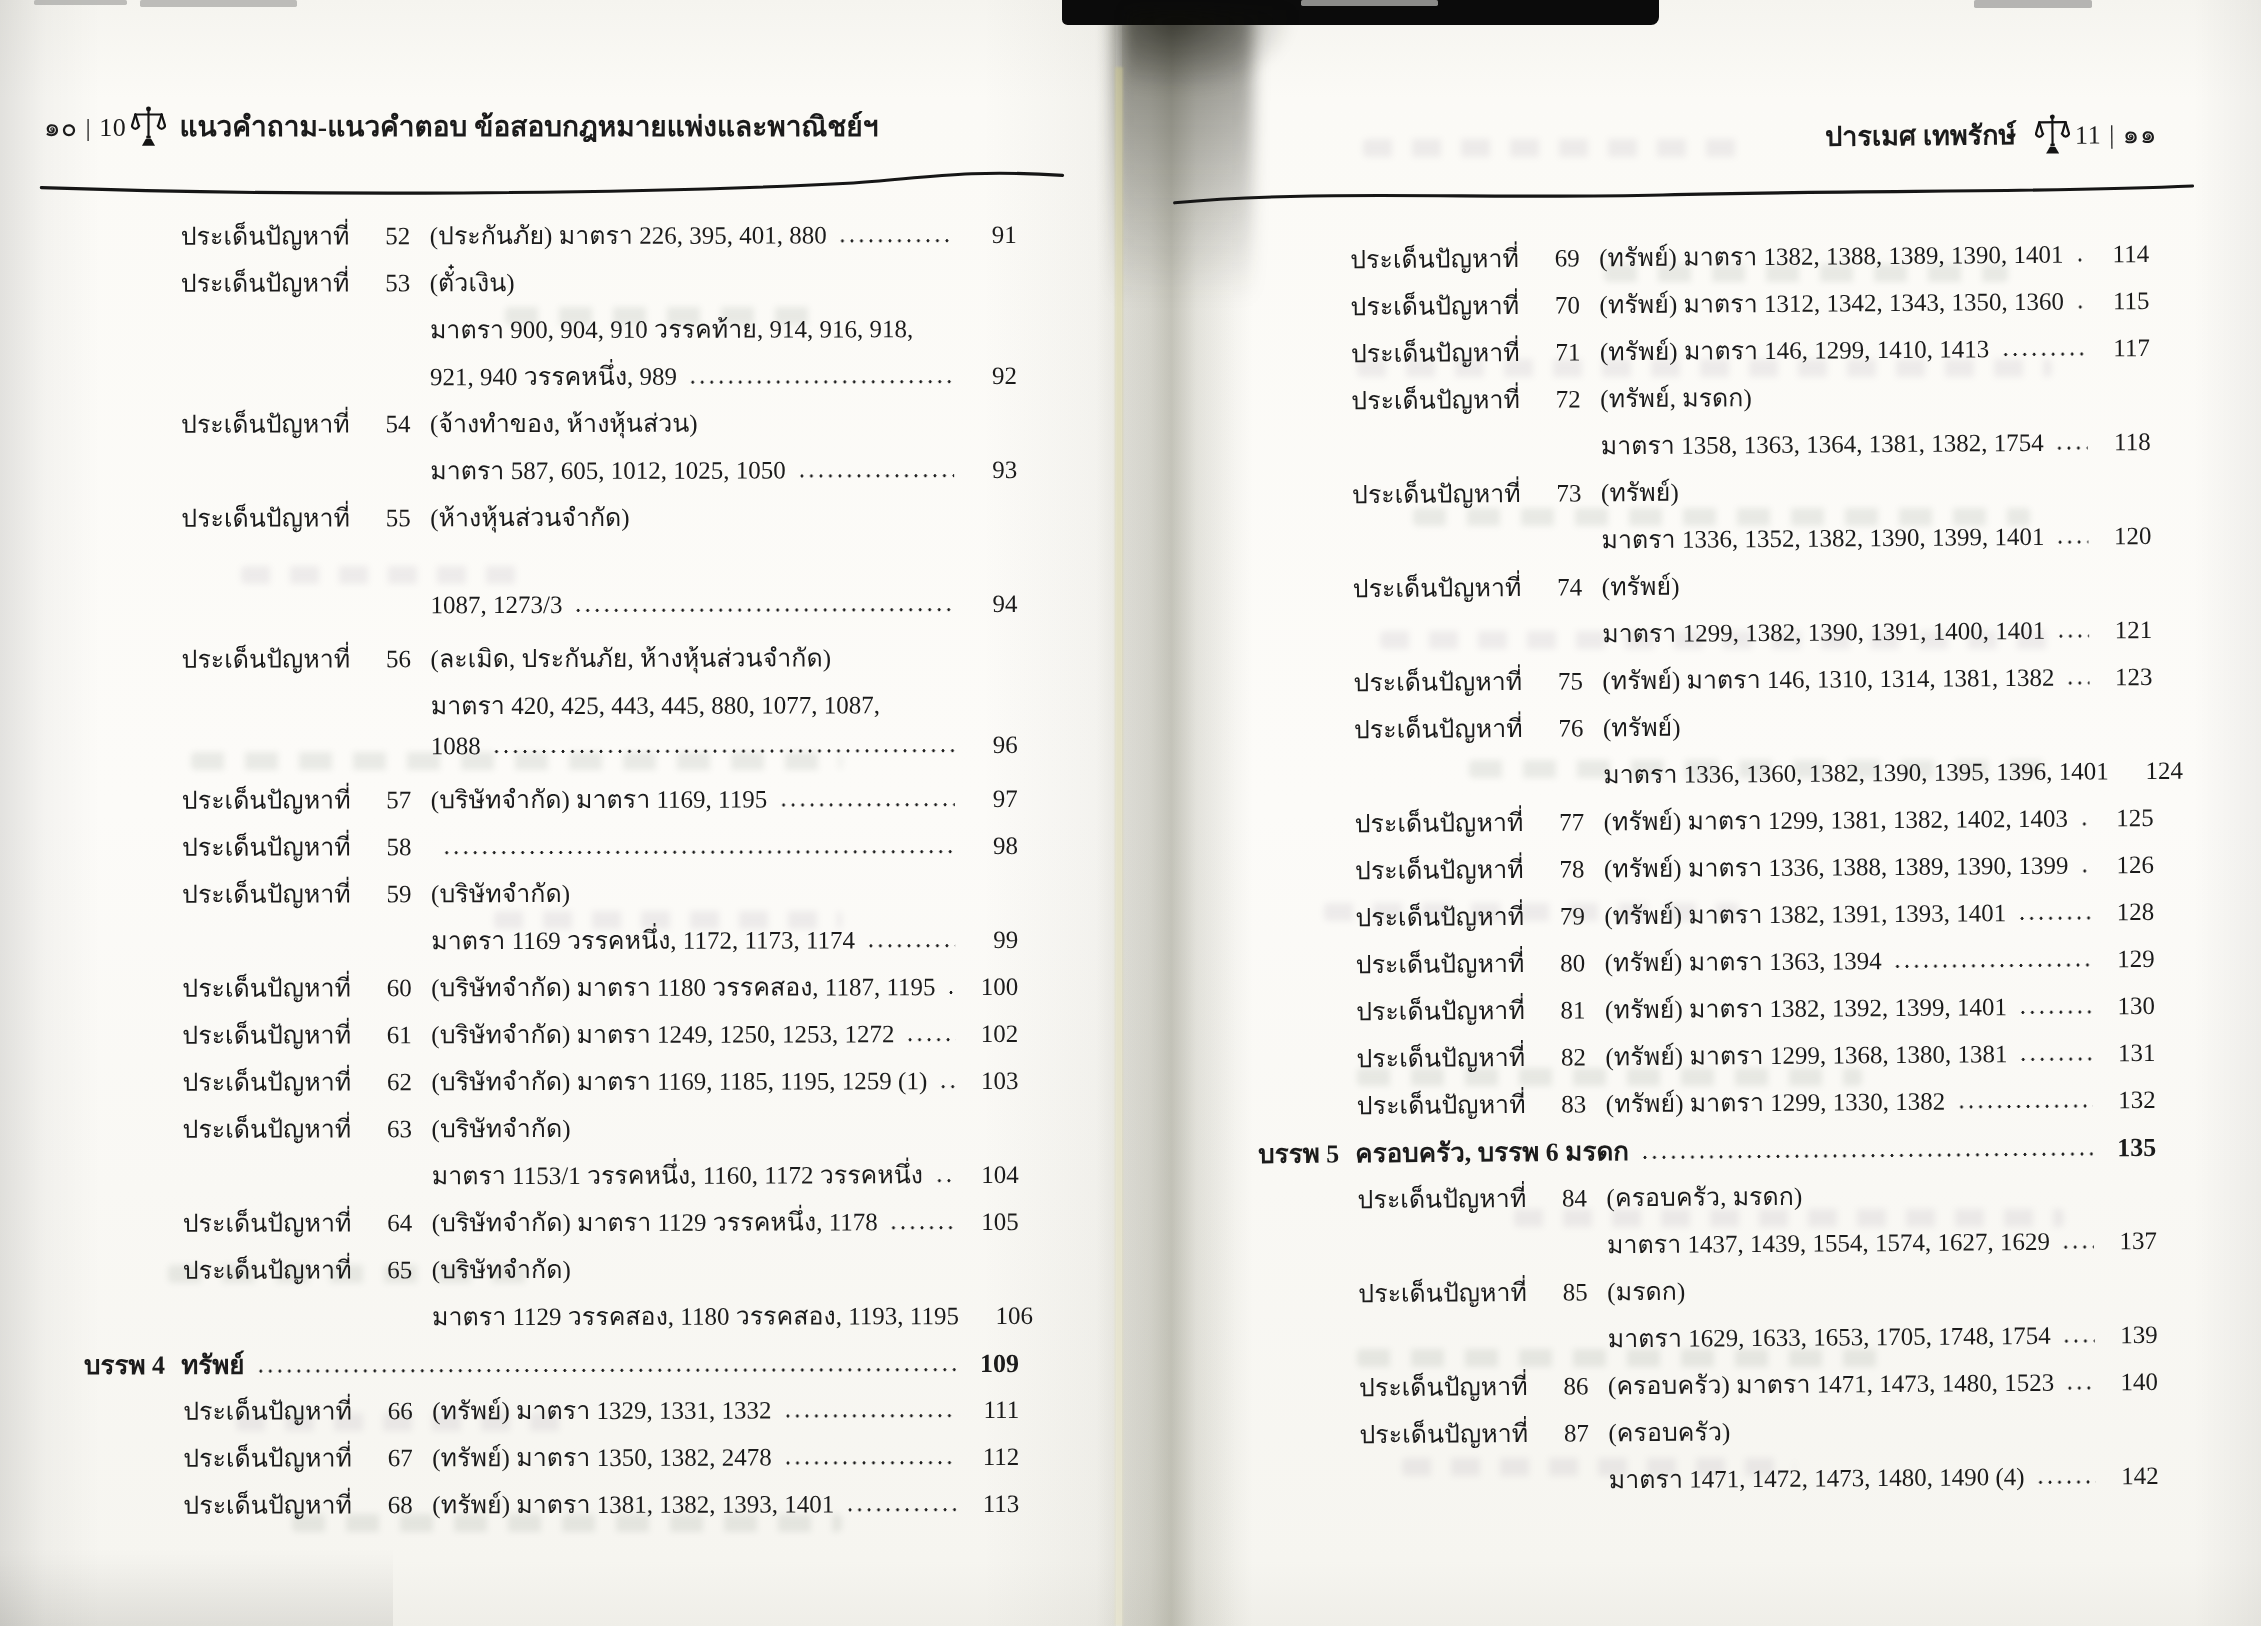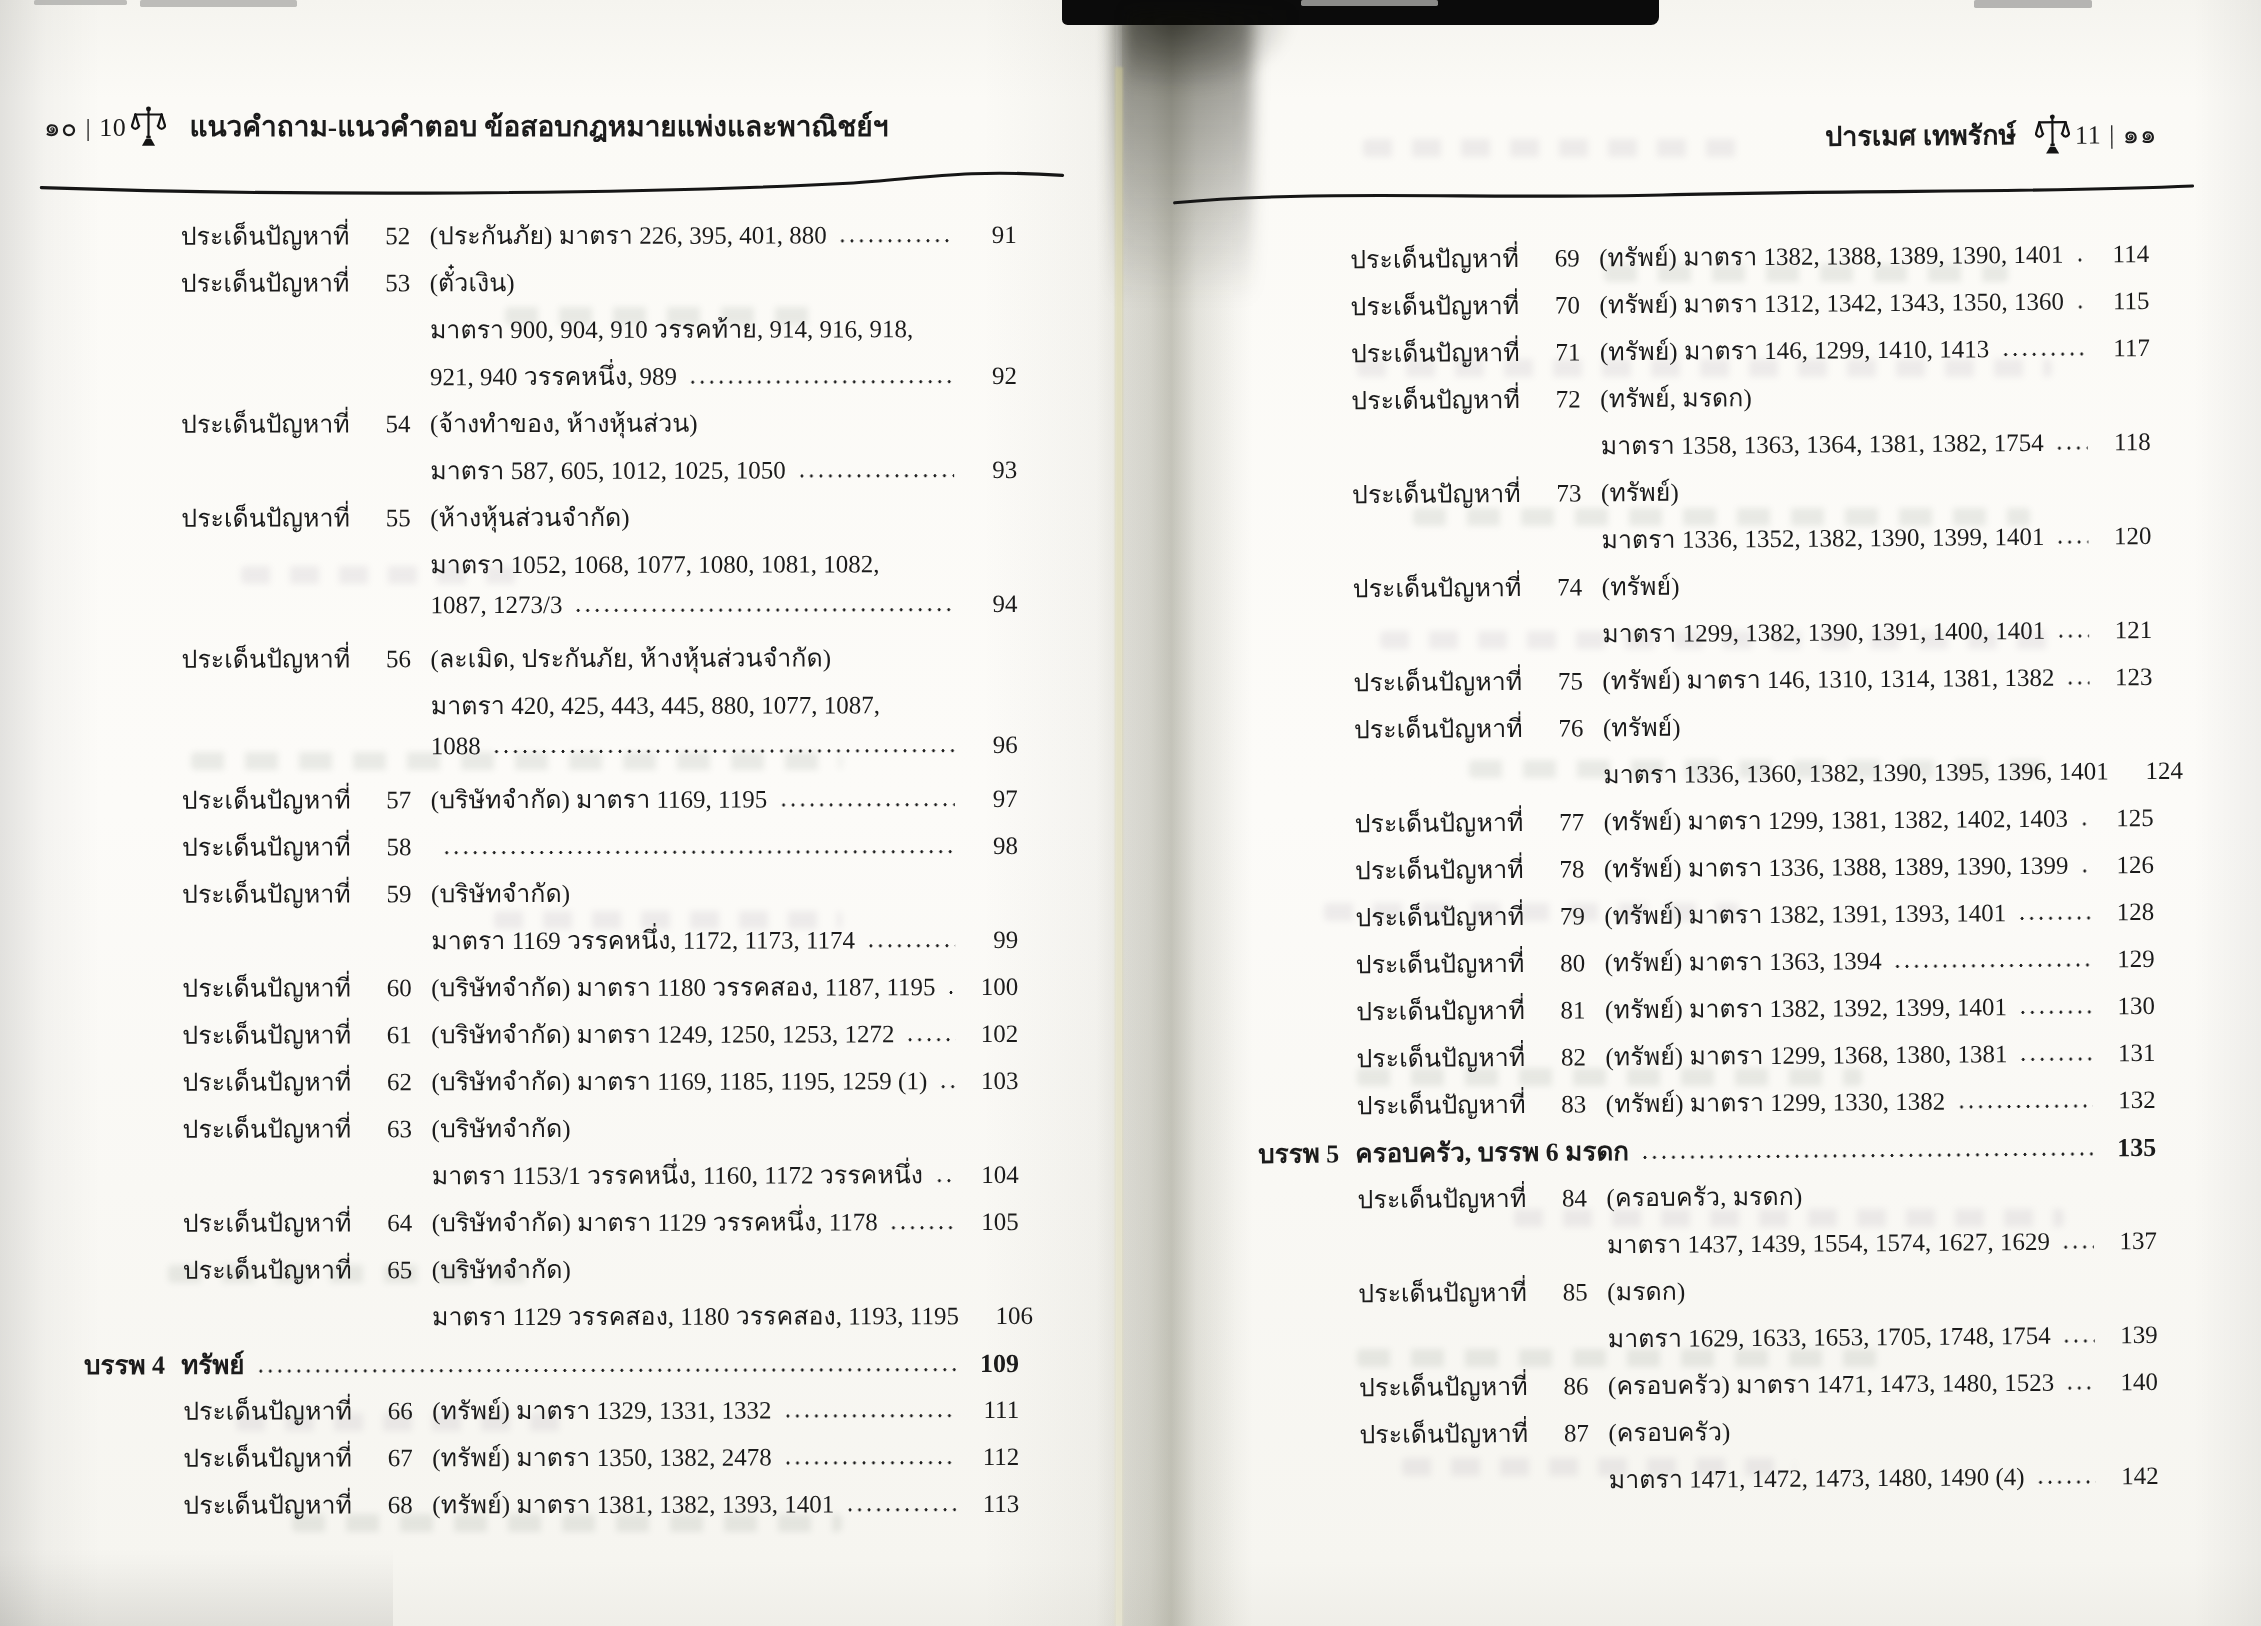--- a/index.html
+++ b/index.html
@@ -31,21 +31,21 @@
   .a4{left:1974px;top:0;width:118px;height:8.4px;background:#9f9f9d;}
   .corner-shadow{position:absolute;left:0;top:1548px;width:393px;height:79px;
     background:linear-gradient(180deg,rgba(0,0,0,0),rgba(0,0,0,.07));}
 
   
   .hdr{position:absolute;display:flex;align-items:center;white-space:nowrap;}
   .hdr-left{left:44px;top:104px;width:1009px;text-align:center;}
   .hdr-right{left:1223px;top:116px;width:934px;justify-content:flex-end;transform:rotate(-.5deg);}
   .folio{font-size:26px;letter-spacing:0.6px;}
   .folio .bar{padding:0 7.9px;color:#222;}
-  .hdr-title{font-size:28px;font-weight:700;margin-left:19px;}
+  .hdr-title{font-size:28px;font-weight:700;margin-left:9px;}
   .hdr-author{font-size:27px;font-weight:700;margin-right:14.6px;}
   .scales{width:35px;height:43px;flex:0 0 auto;margin:0 4.5px;}
   .rule{position:absolute;pointer-events:none;}
 
   
   .toc{position:absolute;display:flex;flex-direction:column;font-size:25px;}
   .toc-left{left:83px;top:215px;width:935px;--pitch:47px;transform:rotate(-.12deg);}
   .toc-right{left:1251px;top:240px;width:898px;--pitch:47px;transform:rotate(-.45deg);transform-origin:left top;}
   .row{display:flex;align-items:baseline;height:var(--pitch);white-space:nowrap;}
   .c-ind{flex:0 0 99px;}
@@ -194,21 +194,20 @@
       <div class="row item">
         <span class="c-ind"></span>
         <span class="c-label">ประเด็นปัญหาที่</span>
         <span class="c-num">55</span>
         <span class="c-text">(ห้างหุ้นส่วนจำกัด)</span>
       </div>
       <div class="row cont">
         <span class="c-ind"></span>
         <span class="c-label"></span>
         <span class="c-num"></span>
-        <span class="c-text">มาตรา 1052, 1068, 1077, 1080, 1081, 1082,</span>
       </div>
       <div class="row cont">
         <span class="c-ind"></span>
         <span class="c-label"></span>
         <span class="c-num"></span>
         <span class="c-text">1087, 1273/3</span>
         <span class="lead"></span>
         <span class="pg">94</span>
       </div>
       <div class="row item">

